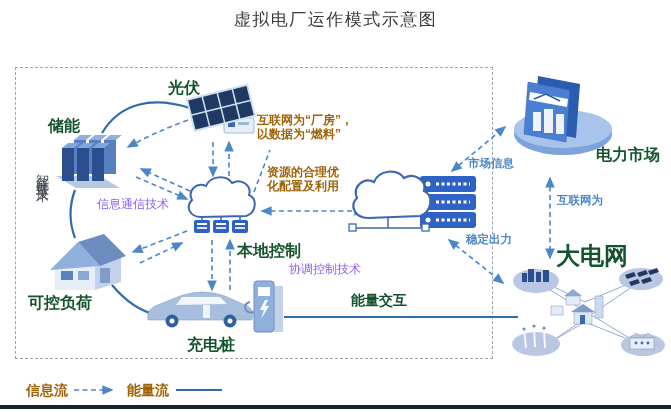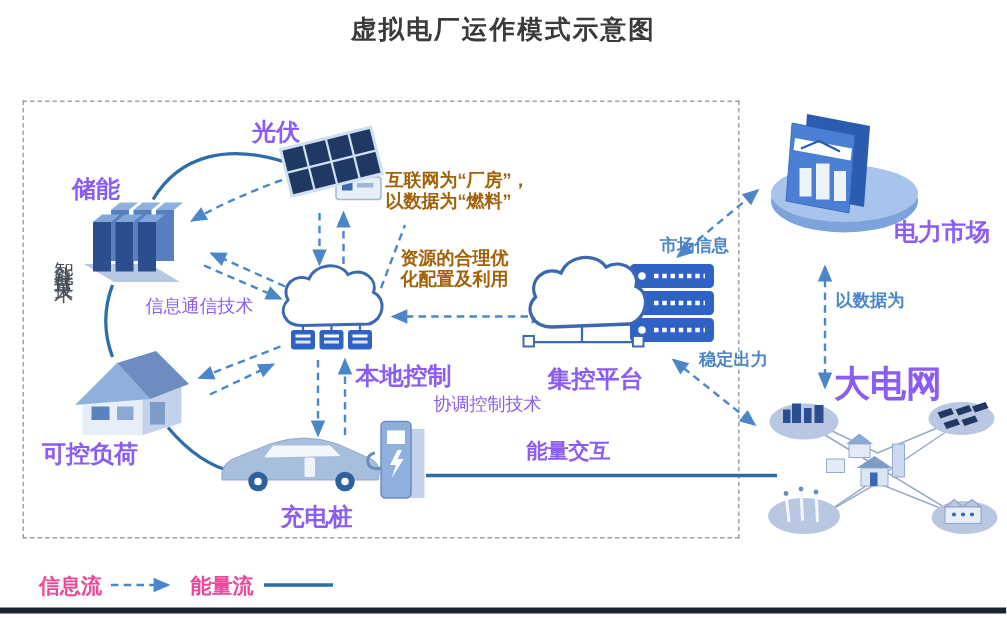--- a/index.html
+++ b/index.html
@@ -1,25 +1,25 @@
 <!DOCTYPE html>
 <html><head>
 <meta charset="utf-8">
 <style>
   html,body{margin:0;padding:0;background:#fff;}
   #stage{position:relative;width:671px;height:412px;background:#fff;overflow:hidden;
          font-family:"Liberation Sans","DejaVu Sans",sans-serif;}
   .abs{position:absolute;}
-  .title{width:100%;text-align:center;font-size:17px;font-weight:700;color:#3a3a3a;letter-spacing:1.5px;}
-  .node-label{color:#8b5cf6;font-weight:700;white-space:nowrap;}
+  .title{width:100%;text-align:center;font-size:17px;font-weight:400;color:#3a3a3a;letter-spacing:1.5px;}
+  .node-label{color:#14532d;font-weight:700;white-space:nowrap;}
   .ann{color:#a16207;font-weight:700;font-size:12px;line-height:14px;white-space:nowrap;}
   .ann-sm{color:#4a86c8;font-weight:700;font-size:11.5px;white-space:nowrap;}
   .tech{color:#8b5cf6;font-size:12px;white-space:nowrap;}
   .vert{writing-mode:vertical-rl;text-orientation:upright;letter-spacing:3px;color:#484e54;font-size:13px;}
-  .legend{color:#ec4899;font-weight:700;font-size:14px;white-space:nowrap;}
+  .legend{color:#a16207;font-weight:700;font-size:14px;white-space:nowrap;}
   #vpp-box{left:15px;top:67px;width:476px;height:290px;border:1.6px dashed #9aa5b1;}
   #bottom-bar{left:0;top:405px;width:671px;height:4px;background:#18222e;}
   svg{display:block;}
   .dash{stroke:#4a86c8;stroke-width:1.6;stroke-dasharray:5 3.5;fill:none;}
   .solid{stroke:#2e6da8;stroke-width:2.2;fill:none;}
   .netline{stroke:#98a8c8;stroke-width:1;fill:none;}
 </style>
 </head>
 <body>
 
@@ -220,39 +220,38 @@
       <path class="dash" d="M 74 390 L 112 390" marker-end="url(#arrI)"></path>
       <path class="solid" d="M 176 390 L 222 390" stroke-width="2.5"></path>
     </g>
   </svg>
 
   <div class="abs node-label" style="left:48px;top:116px;font-size:16px;">储能</div>
   <div class="abs node-label" style="left:168px;top:78px;font-size:16px;">光伏</div>
   <div class="abs node-label" style="left:28px;top:293px;font-size:16px;">可控负荷</div>
   <div class="abs node-label" style="left:187px;top:335px;font-size:16px;">充电桩</div>
   <div class="abs node-label" style="left:237px;top:241px;font-size:16px;">本地控制</div>
-  <div class="abs node-label" style="left:365px;top:243px;font-size:16px;">集控平台</div>
   <div class="abs node-label" style="left:596px;top:145px;font-size:16px;">电力市场</div>
   <div class="abs node-label" style="left:556px;top:240px;font-size:24px;">大电网</div>
 
   <div class="abs ann" style="left:257px;top:113px;">
     <span>互联网为“厂房”，</span><br>
     <span>以数据为“燃料”</span>
   </div>
   <div class="abs ann" style="left:267px;top:165px;">
     <span>资源的合理优</span><br>
     <span>化配置及利用</span>
   </div>
 
   <div class="abs vert" style="left:33px;top:164px;height:100px;">智能计量技术</div>
   <div class="abs tech" style="left:97px;top:196px;">信息通信技术</div>
   <div class="abs tech" style="left:289px;top:261px;">协调控制技术</div>
 
-  <div class="abs ann-sm" style="left:440px;top:156px;">市场信息</div>
-  <div class="abs ann-sm" style="left:557px;top:193px;">以数据为</div>
+  <div class="abs ann-sm" style="left:468px;top:156px;">市场信息</div>
+  <div class="abs ann-sm" style="left:557px;top:193px;">互联网为</div>
   <div class="abs ann-sm" style="left:466px;top:232px;text-align:center;">稳定出力</div>
   <div class="abs node-label" style="left:351px;top:292px;font-size:14px;">能量交互</div>
 
   <div class="abs legend" style="left:26px;top:382px;">信息流</div>
   <div class="abs legend" style="left:127px;top:382px;">能量流</div>
 
   <div class="abs" id="bottom-bar"></div>
 </div>
 
 </body></html>

